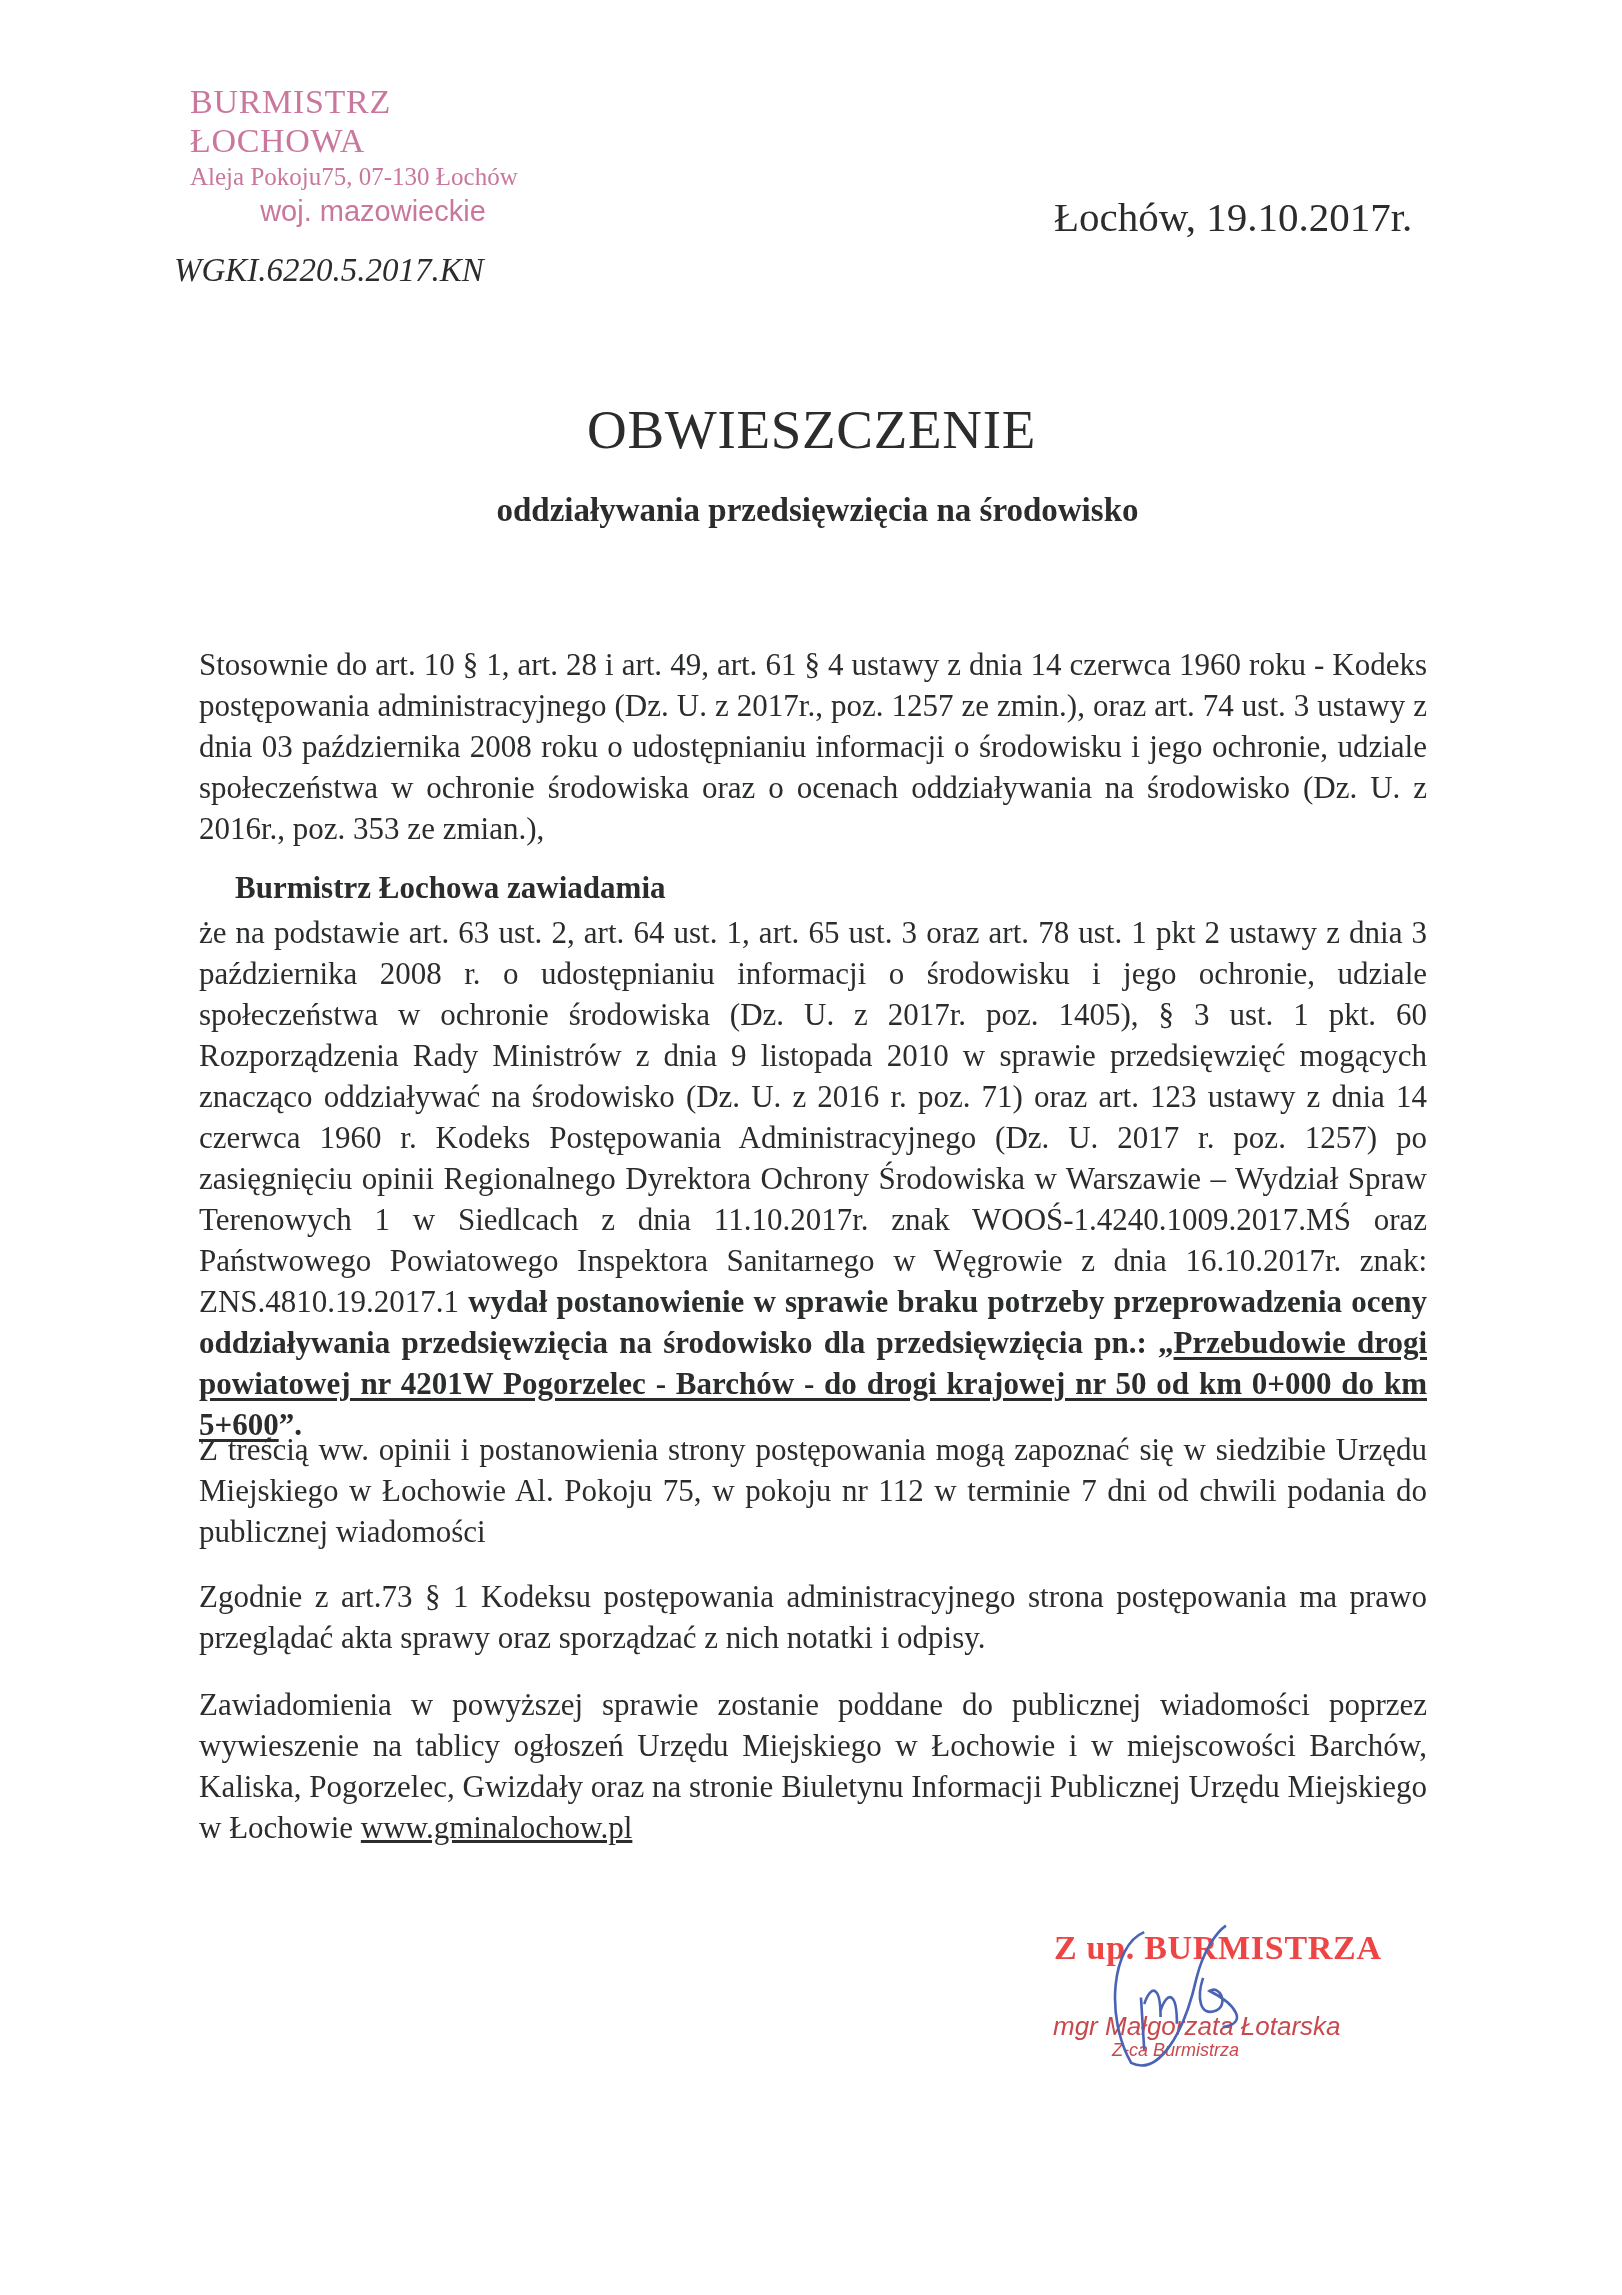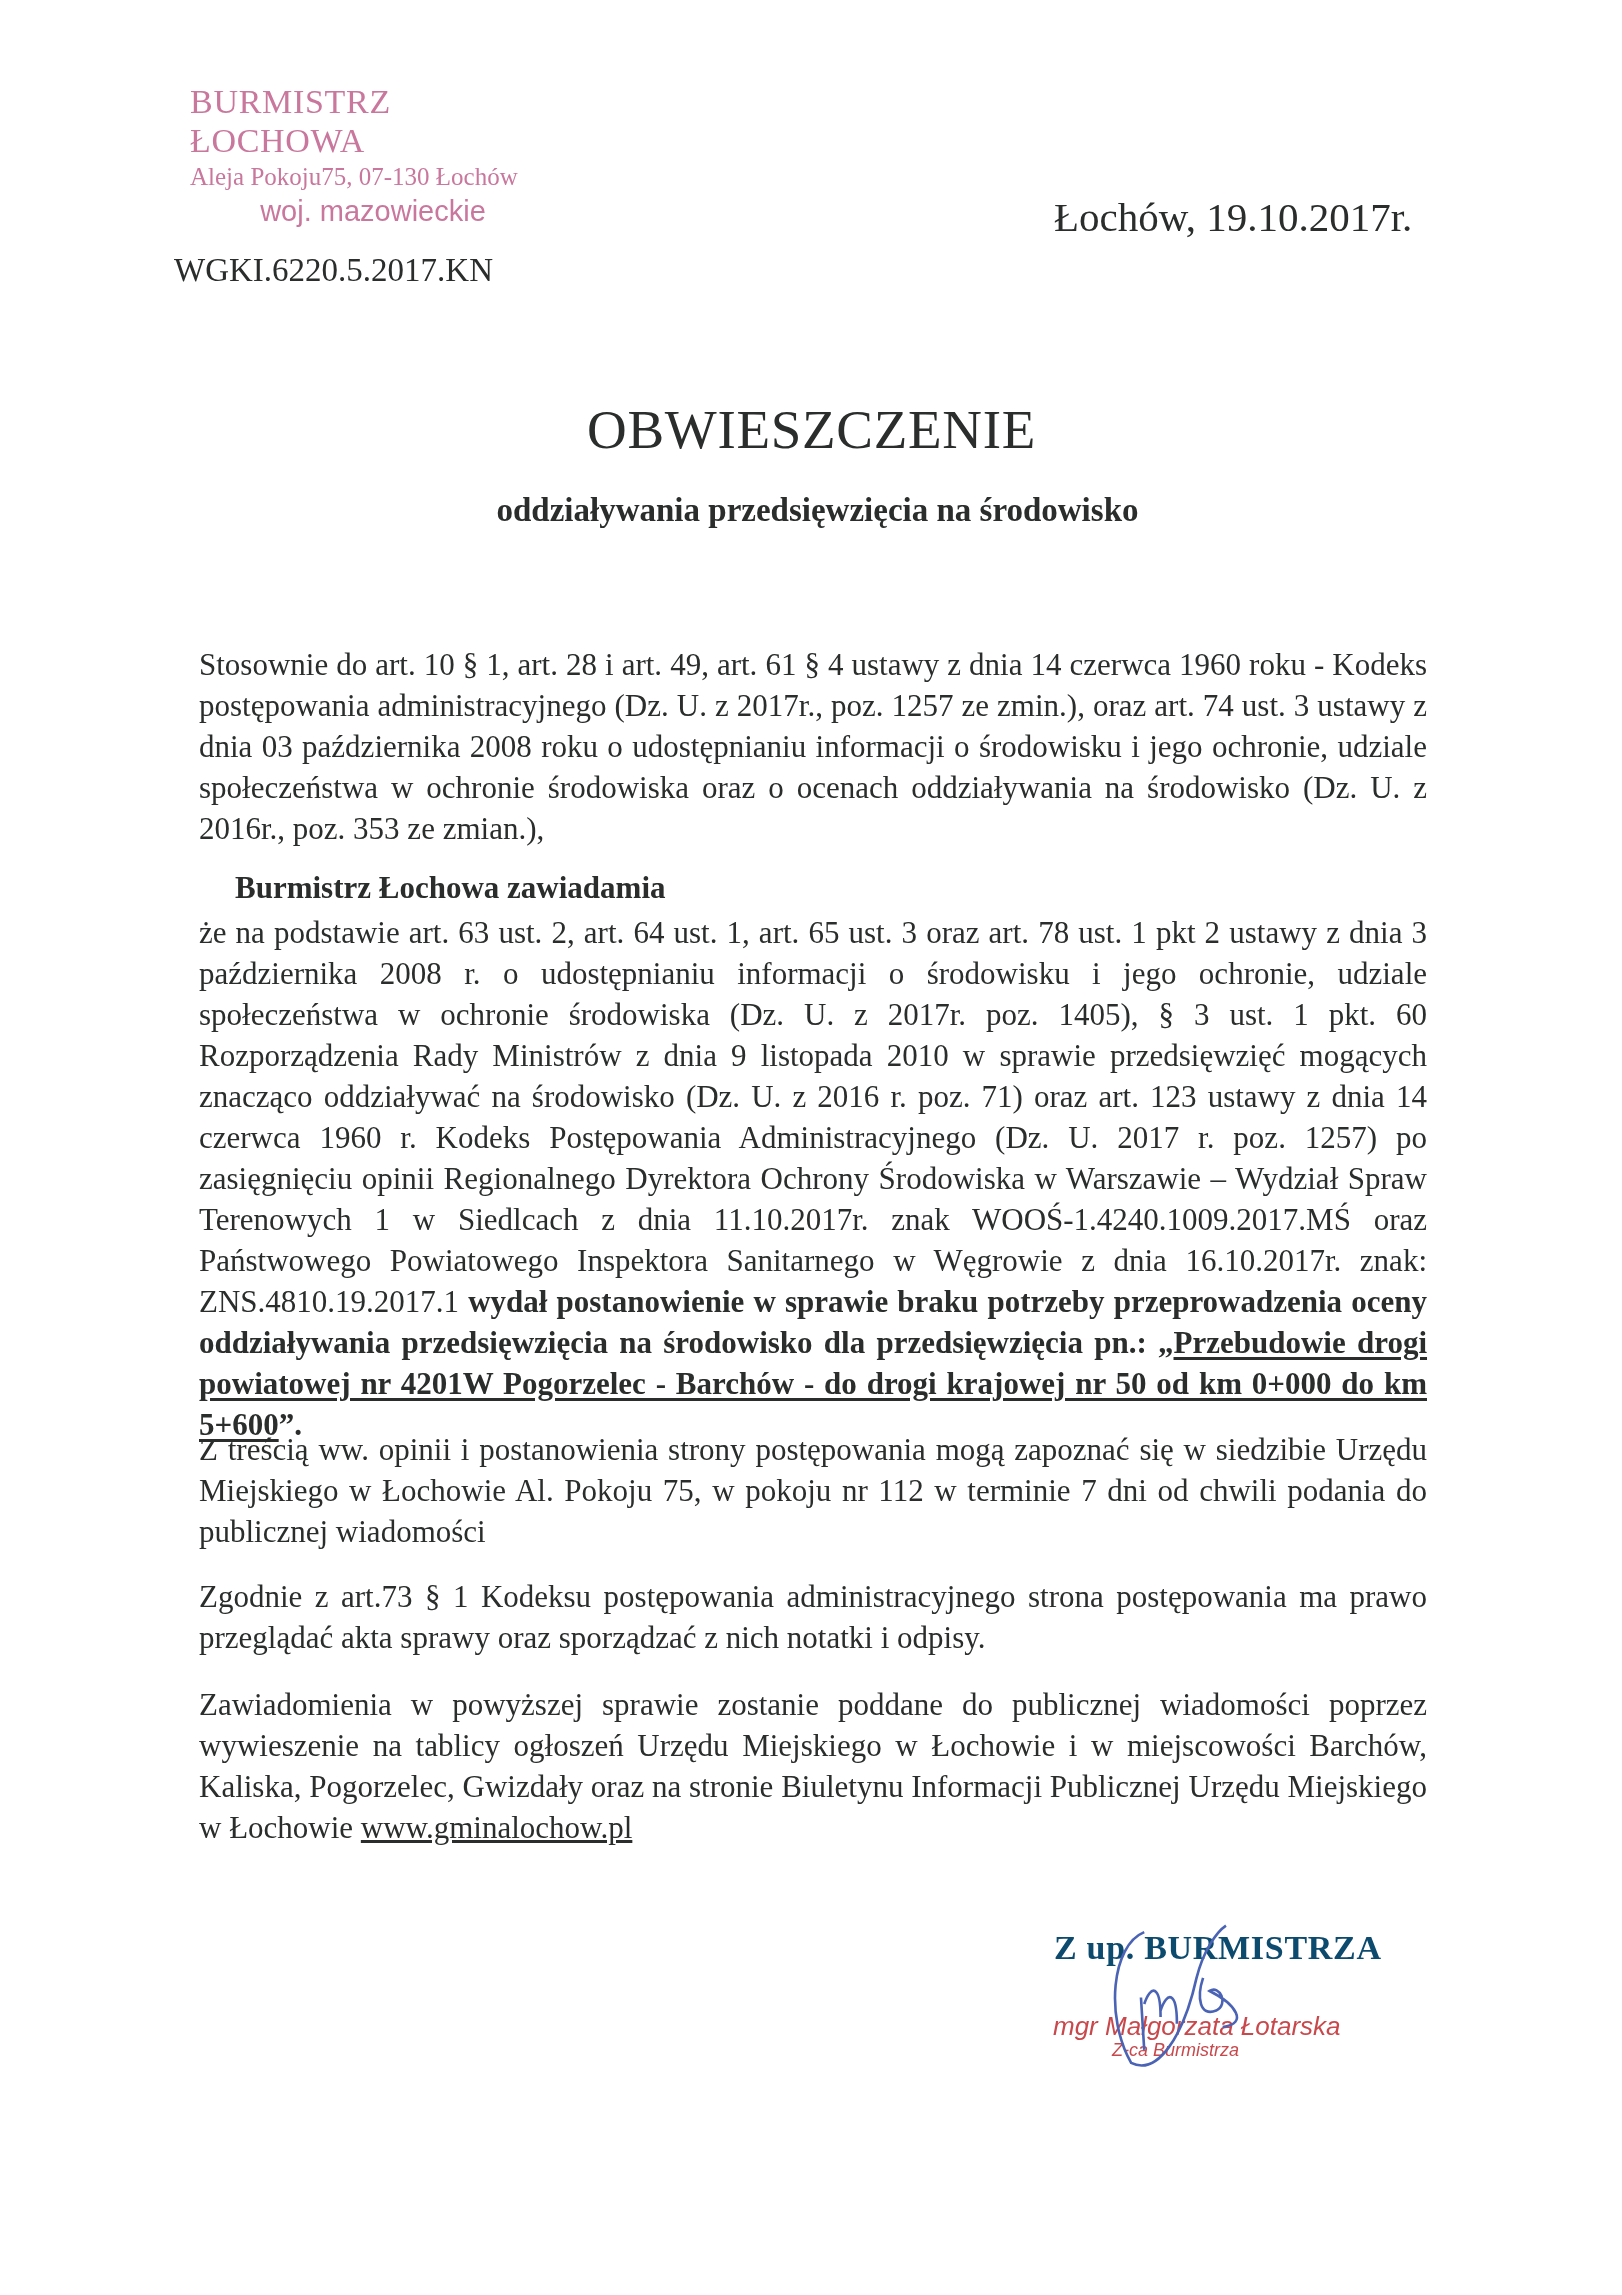--- a/index.html
+++ b/index.html
@@ -8,39 +8,39 @@
 
     .page { position: absolute; left: 0; top: 0; width: 1623px; height: 2287px; }
 
     
     .stamp { position: absolute; left: 190px; top: 82px; width: 366px; text-align: center; color: #c9779d; }
     .stamp .s1 { font-family: "Liberation Serif", serif; font-size: 34px; letter-spacing: 0.7px; line-height: 39px; text-align: left; padding-left: 0; }
     .stamp .s2 { font-family: Liberation Serif, serif; font-size: 25px; line-height: 34px; text-align: left; margin-left: 0; }
     .stamp .s3 { font-family: "Liberation Sans", sans-serif; font-size: 29px; line-height: 34px; }
 
     .place-date { position: absolute; left: 1054px; top: 193px; font-size: 41px; }
-    .case-no { position: absolute; left: 174px; top: 252px; font-size: 33px; }
+    .case-no { position: absolute; left: 174px; top: 252px; font-size: 33px; font-style: italic; }
 
     .title { position: absolute; left: 0; width: 1623px; top: 398px; text-align: center; font-size: 55px; letter-spacing: 0.7px; }
     .subtitle { position: absolute; left: 196px; width: 1243px; top: 490px; text-align: center; font-size: 33px; font-weight: bold; line-height: 41px; }
 
     .body { position: absolute; left: 199px; width: 1228px; font-size: 31px; line-height: 41px; text-align: justify; }
     .p1 { top: 644px; }
     .announce { position: absolute; left: 199px; top: 870px; font-size: 31px; font-weight: bold; margin-left: 36px; }
     .p2 { top: 912px; }
     .p3 { top: 1429px; }
     .p4 { top: 1576px; }
     .p5 { top: 1684px; }
 
     .bold { font-weight: bold; }
     .ul { text-decoration: underline; text-decoration-thickness: 2.6px; text-underline-offset: 3.9px; }
     a.link { color: #2a2d2c; text-decoration: underline; }
 
     
-    .sig-title { position: absolute; left: 1054px; top: 1929px; font-size: 34px; font-weight: bold; color: #0c4a6e; letter-spacing: 0.7px; }
+    .sig-title { position: absolute; left: 1054px; top: 1929px; font-size: 34px; font-weight: bold; color: #ef4444; letter-spacing: 0.7px; }
     .sig-name { position: absolute; left: 1053px; top: 2011px; font-family: "Liberation Sans", sans-serif; font-style: italic; font-size: 26px; color: #c8484c; }
     .sig-role { position: absolute; left: 1112px; top: 2040px; font-family: "Liberation Sans", sans-serif; font-style: italic; font-size: 18px; color: #c8484c; }
     .signature { position: absolute; left: 1105px; top: 1919px; width: 170px; height: 157px; }
   </style>
 </head>
 <body>
 
 <div class="page">
 
   <div class="stamp">

